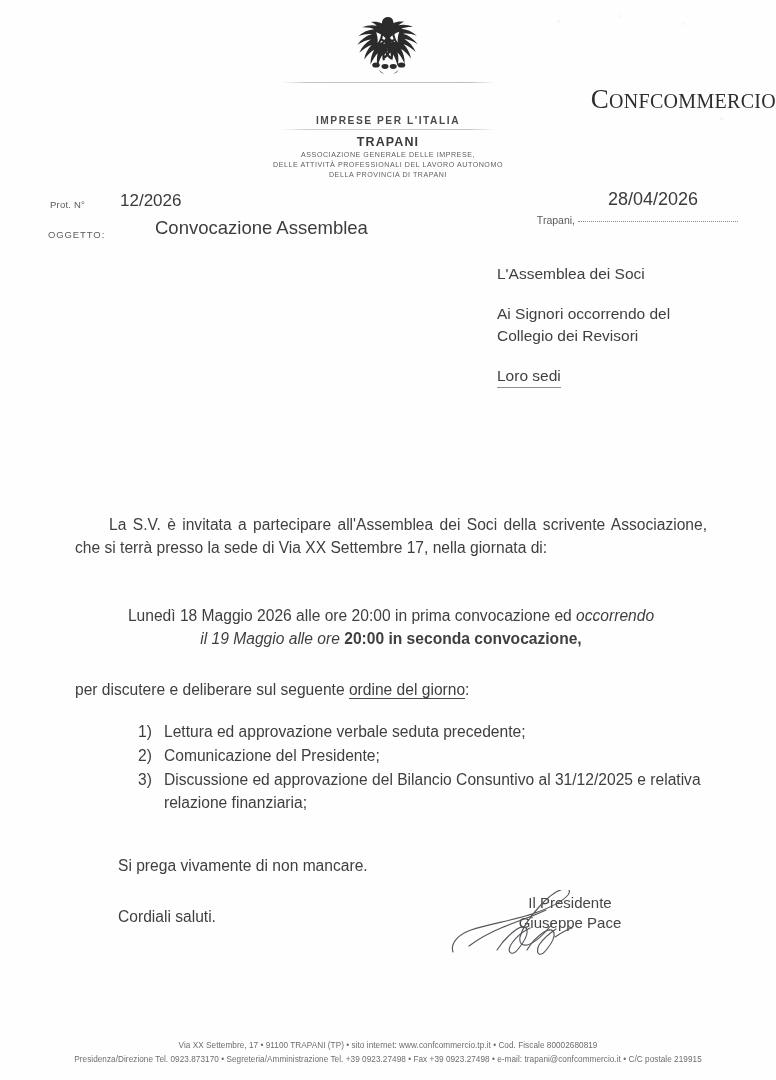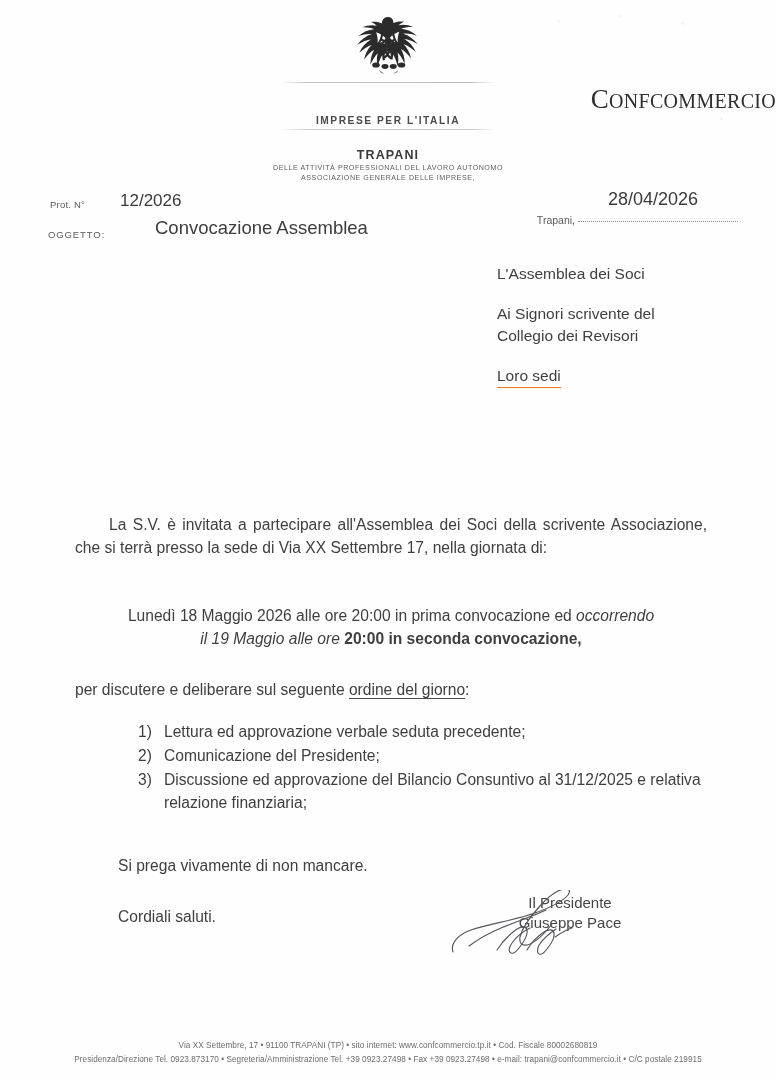--- a/index.html
+++ b/index.html
@@ -81,21 +81,21 @@
     margin: 3px auto 0;
     background: linear-gradient(to right,
        rgba(90,90,90,0) 0%, rgba(90,90,90,.30) 12%,
        rgba(90,90,90,.34) 88%, rgba(90,90,90,0) 100%);
   }
   .brand-city {
     font-size: 12.5px;
     font-weight: bold;
     letter-spacing: 1.1px;
     color: #3a3a3a;
-    margin-top: 18px;
+    margin-top: 5px;
   }
   .brand-desc {
     font-size: 7.1px;
     letter-spacing: .55px;
     color: #5e5e5e;
     line-height: 1.42;
     margin-top: 1px;
   }
 
   
@@ -290,40 +290,41 @@
 
     <div class="brand-name"><span>C</span><span class="small-caps">ONFCOMMERCIO</span></div>
 
     <div class="brand-sub">IMPRESE PER L'ITALIA</div>
 
     <div class="brand-rule2"></div>
 
     <div class="brand-city">TRAPANI</div>
 
     <div class="brand-desc">
+      <div>ASSOCIAZIONE GENERALE DELLE IMPRESE,</div>
       <div>DELLE ATTIVITÀ PROFESSIONALI DEL LAVORO AUTONOMO</div>
-      <div>ASSOCIAZIONE GENERALE DELLE IMPRESE,</div>
+      <div>DELLA PROVINCIA DI TRAPANI</div>
     </div>
   </header>
 
   <section class="meta">
     <span class="prot-label">Prot. N°</span>
     <span class="prot-value">12/2026</span>
     <span class="oggetto-label">OGGETTO:</span>
     <span class="oggetto-value">Convocazione Assemblea</span>
     <span class="date-value">28/04/2026</span>
     <span class="city-line"><span>Trapani,</span><span class="dotted"></span></span>
   </section>
 
   <section class="addressee">
     <div class="blk">
       <div>L'Assemblea dei Soci</div>
     </div>
     <div class="blk">
-      <div>Ai Signori scrivente del</div>
+      <div>Ai Signori occorrendo del</div>
       <div>Collegio dei Revisori</div>
     </div>
     <div class="blk">
       <span class="loro-sedi">Loro sedi</span>
     </div>
   </section>
 
   <section class="body-wrap">
 
     <p class="just indented">La S.V. è invitata a partecipare all'Assemblea dei Soci della scrivente Associazione, che si terrà presso la sede di Via XX Settembre 17, nella giornata di:</p>

